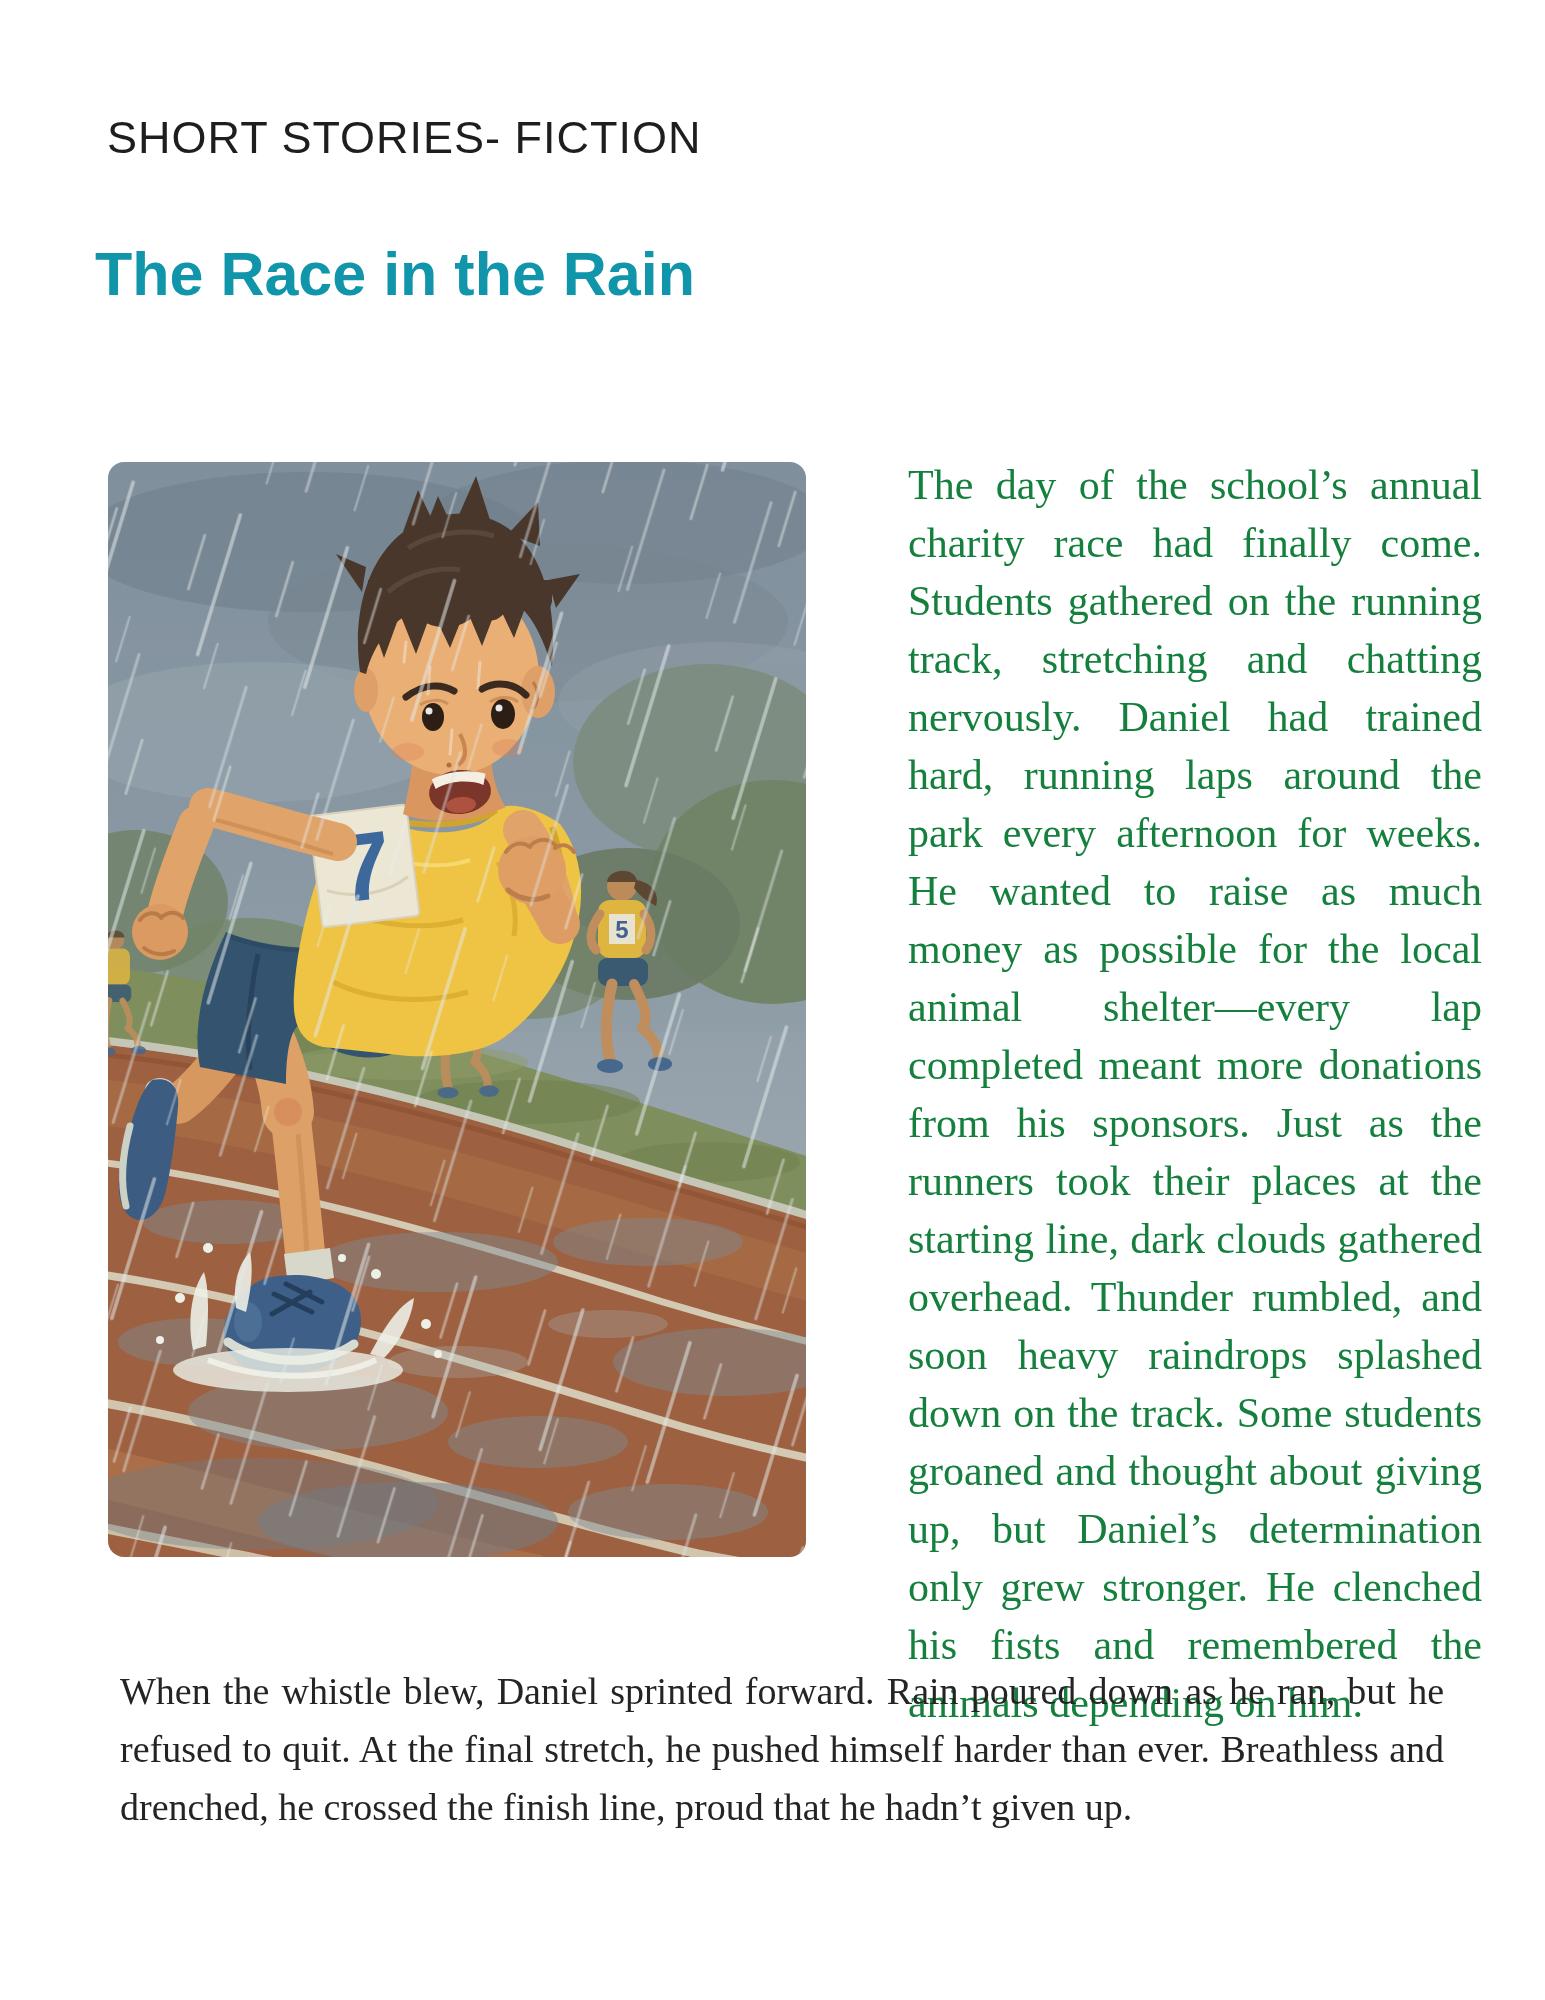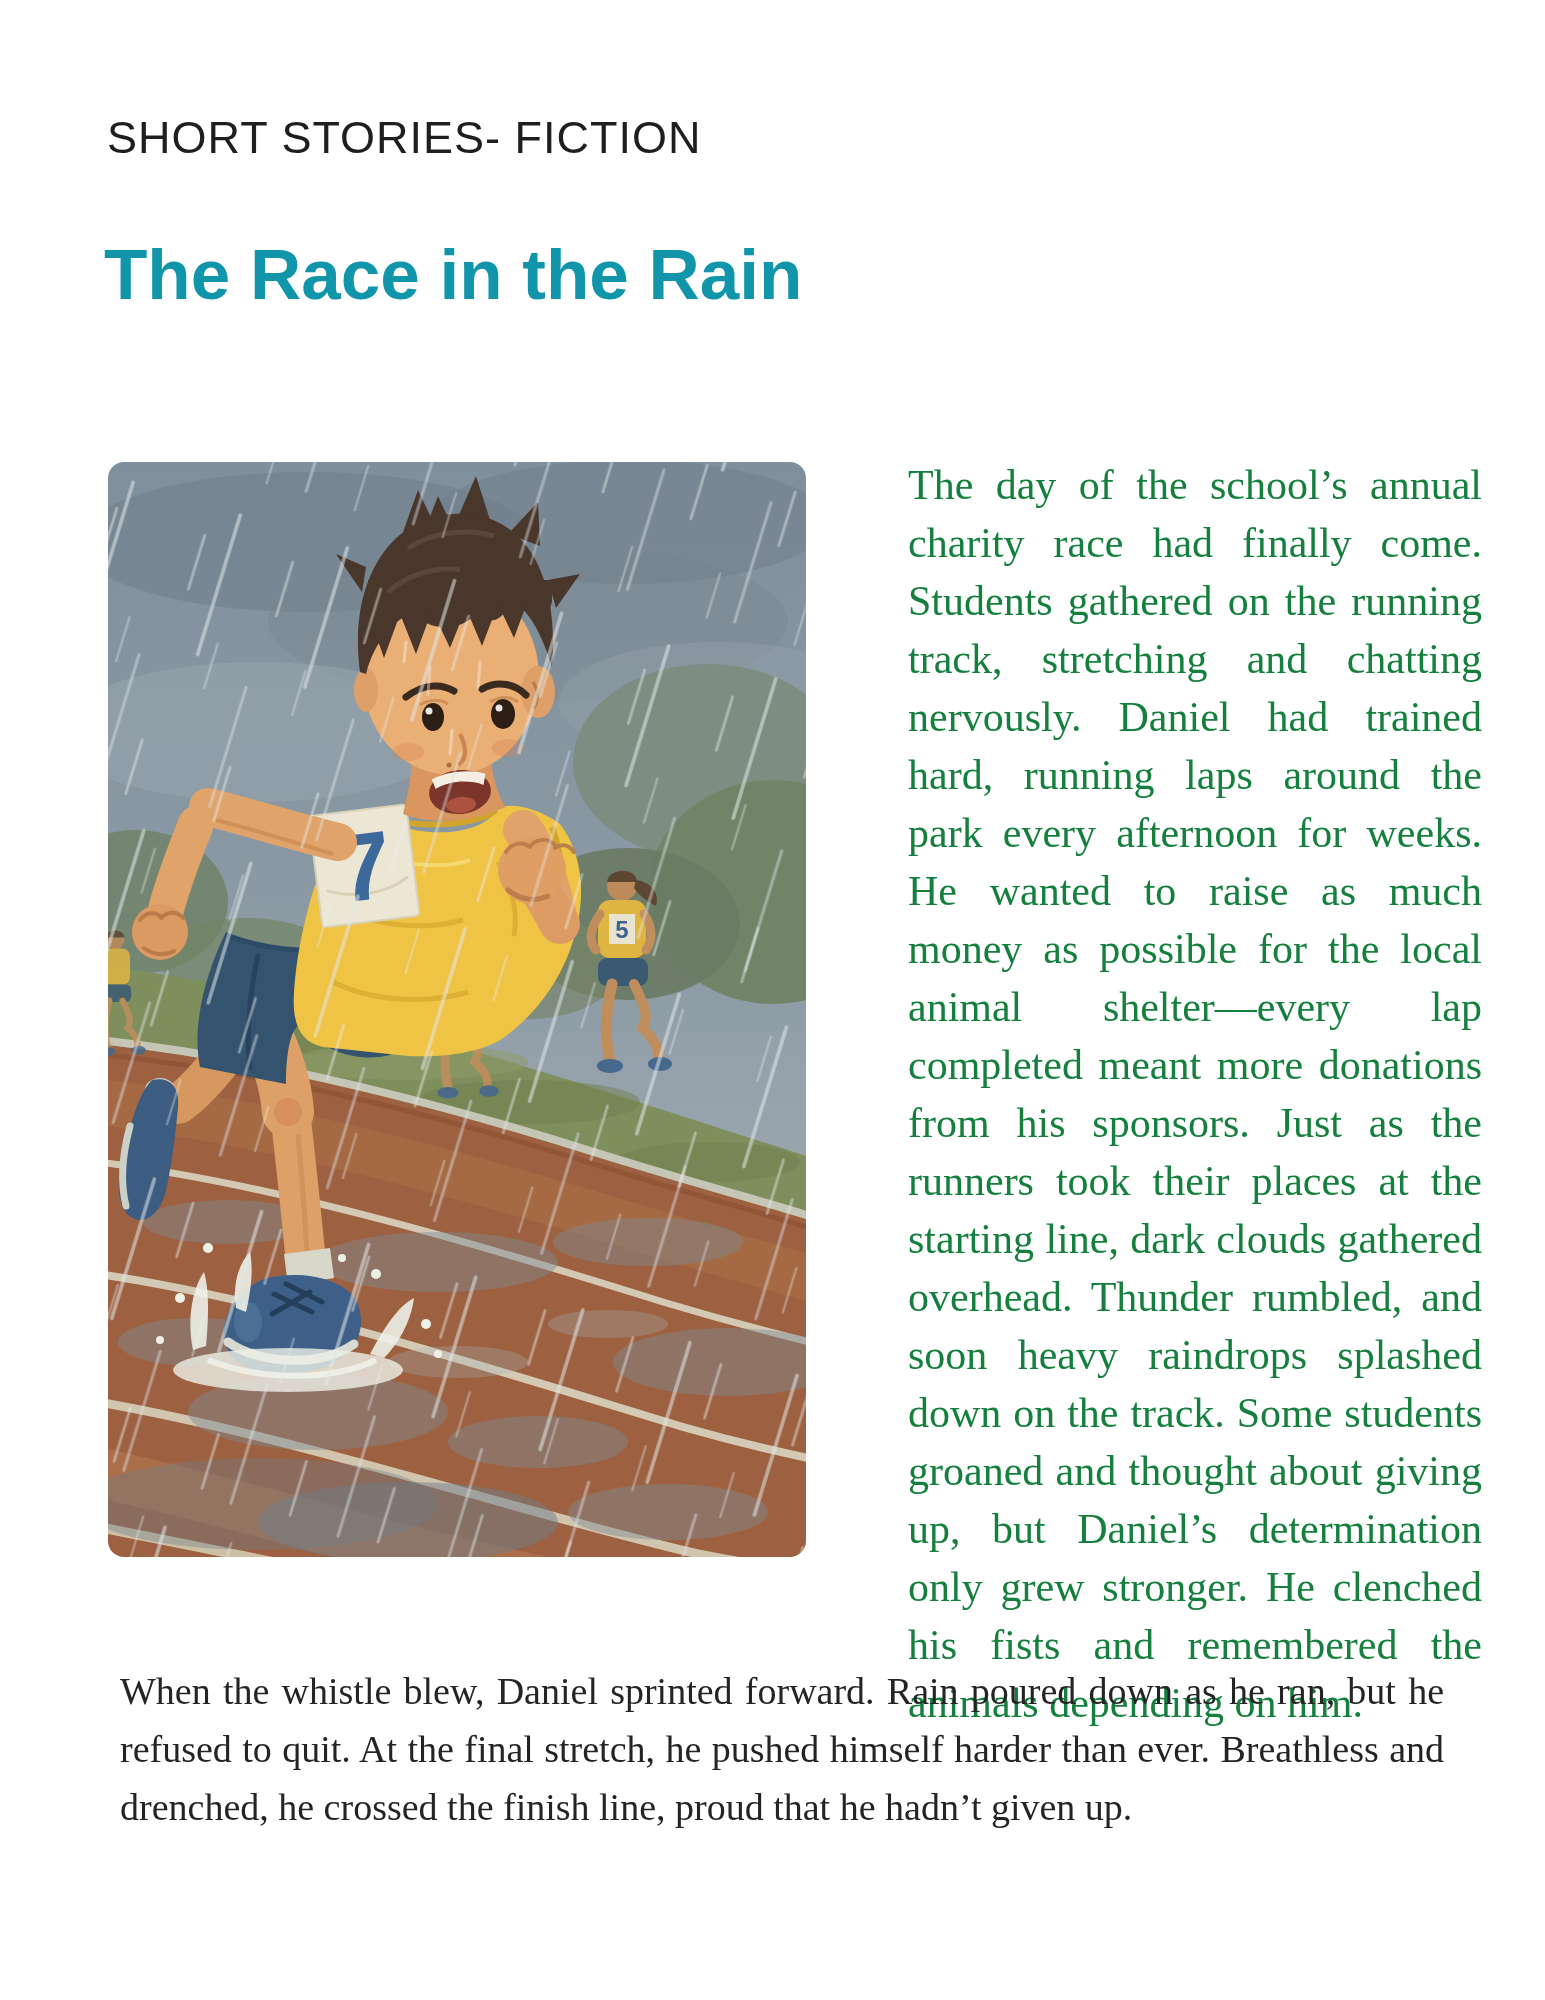--- a/index.html
+++ b/index.html
@@ -1,20 +1,20 @@
 <!DOCTYPE html>
 <html><head>
 <meta charset="utf-8">
 <style>
   html,body{margin:0;padding:0;background:#ffffff;}
   .page{position:relative;width:1545px;height:2000px;background:#ffffff;overflow:hidden;
         font-family:"Liberation Sans",sans-serif;}
   .kicker{position:absolute;left:107px;top:115px;font-size:45px;line-height:45px;
           letter-spacing:1px;color:#1e1e1e;white-space:nowrap;}
-  .title{position:absolute;left:104px;top:228px;font-size:71px;line-height:93px;
+  .title{position:absolute;left:95px;top:228px;font-size:61px;line-height:93px;
          font-weight:bold;color:#1095ab;letter-spacing:0;white-space:nowrap;}
   .figure{position:absolute;left:108px;top:462px;width:698px;height:1095px;
           border-radius:16px;overflow:hidden;}
   .figure svg{display:block;width:698px;height:1095px;}
   .story-col{position:absolute;left:908px;top:456px;width:574px;
              font-family:"Liberation Serif",serif;font-size:42px;line-height:58px;
              color:#15803d;text-align:justify;text-align-last:left;}
   .footer-par{position:absolute;left:108px;top:1650px;width:1324px;
               font-family:"Liberation Serif",serif;font-size:38px;line-height:58px;
               color:#242424;text-align:justify;text-align-last:left;}

